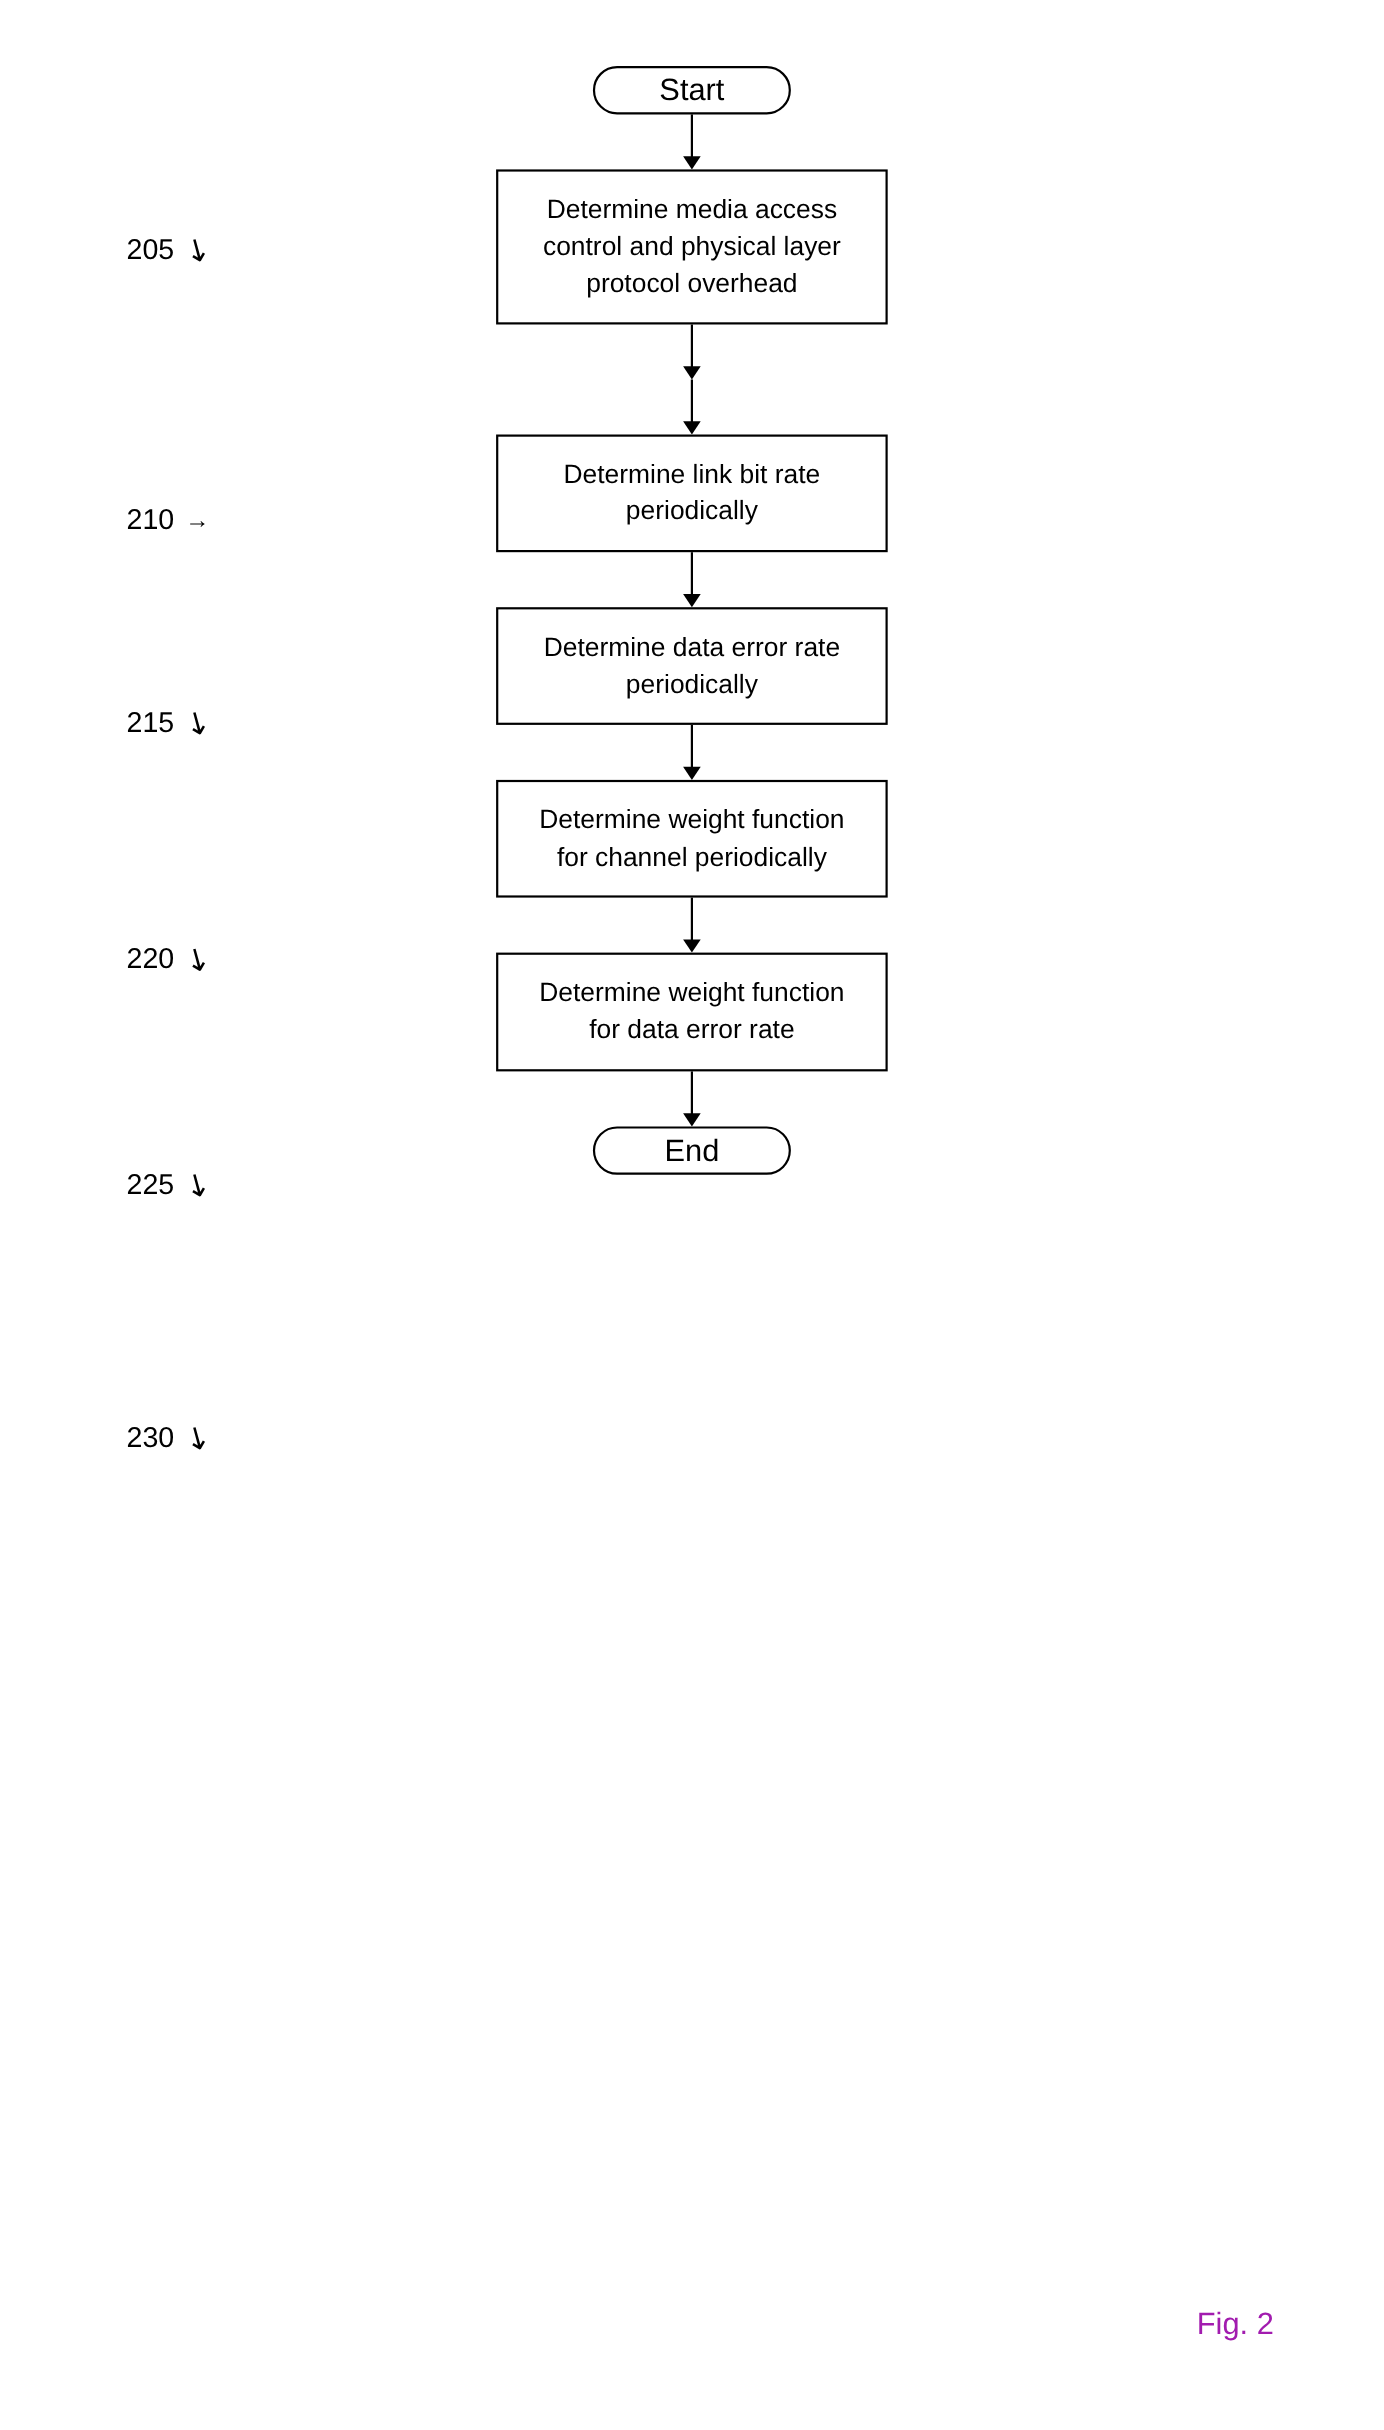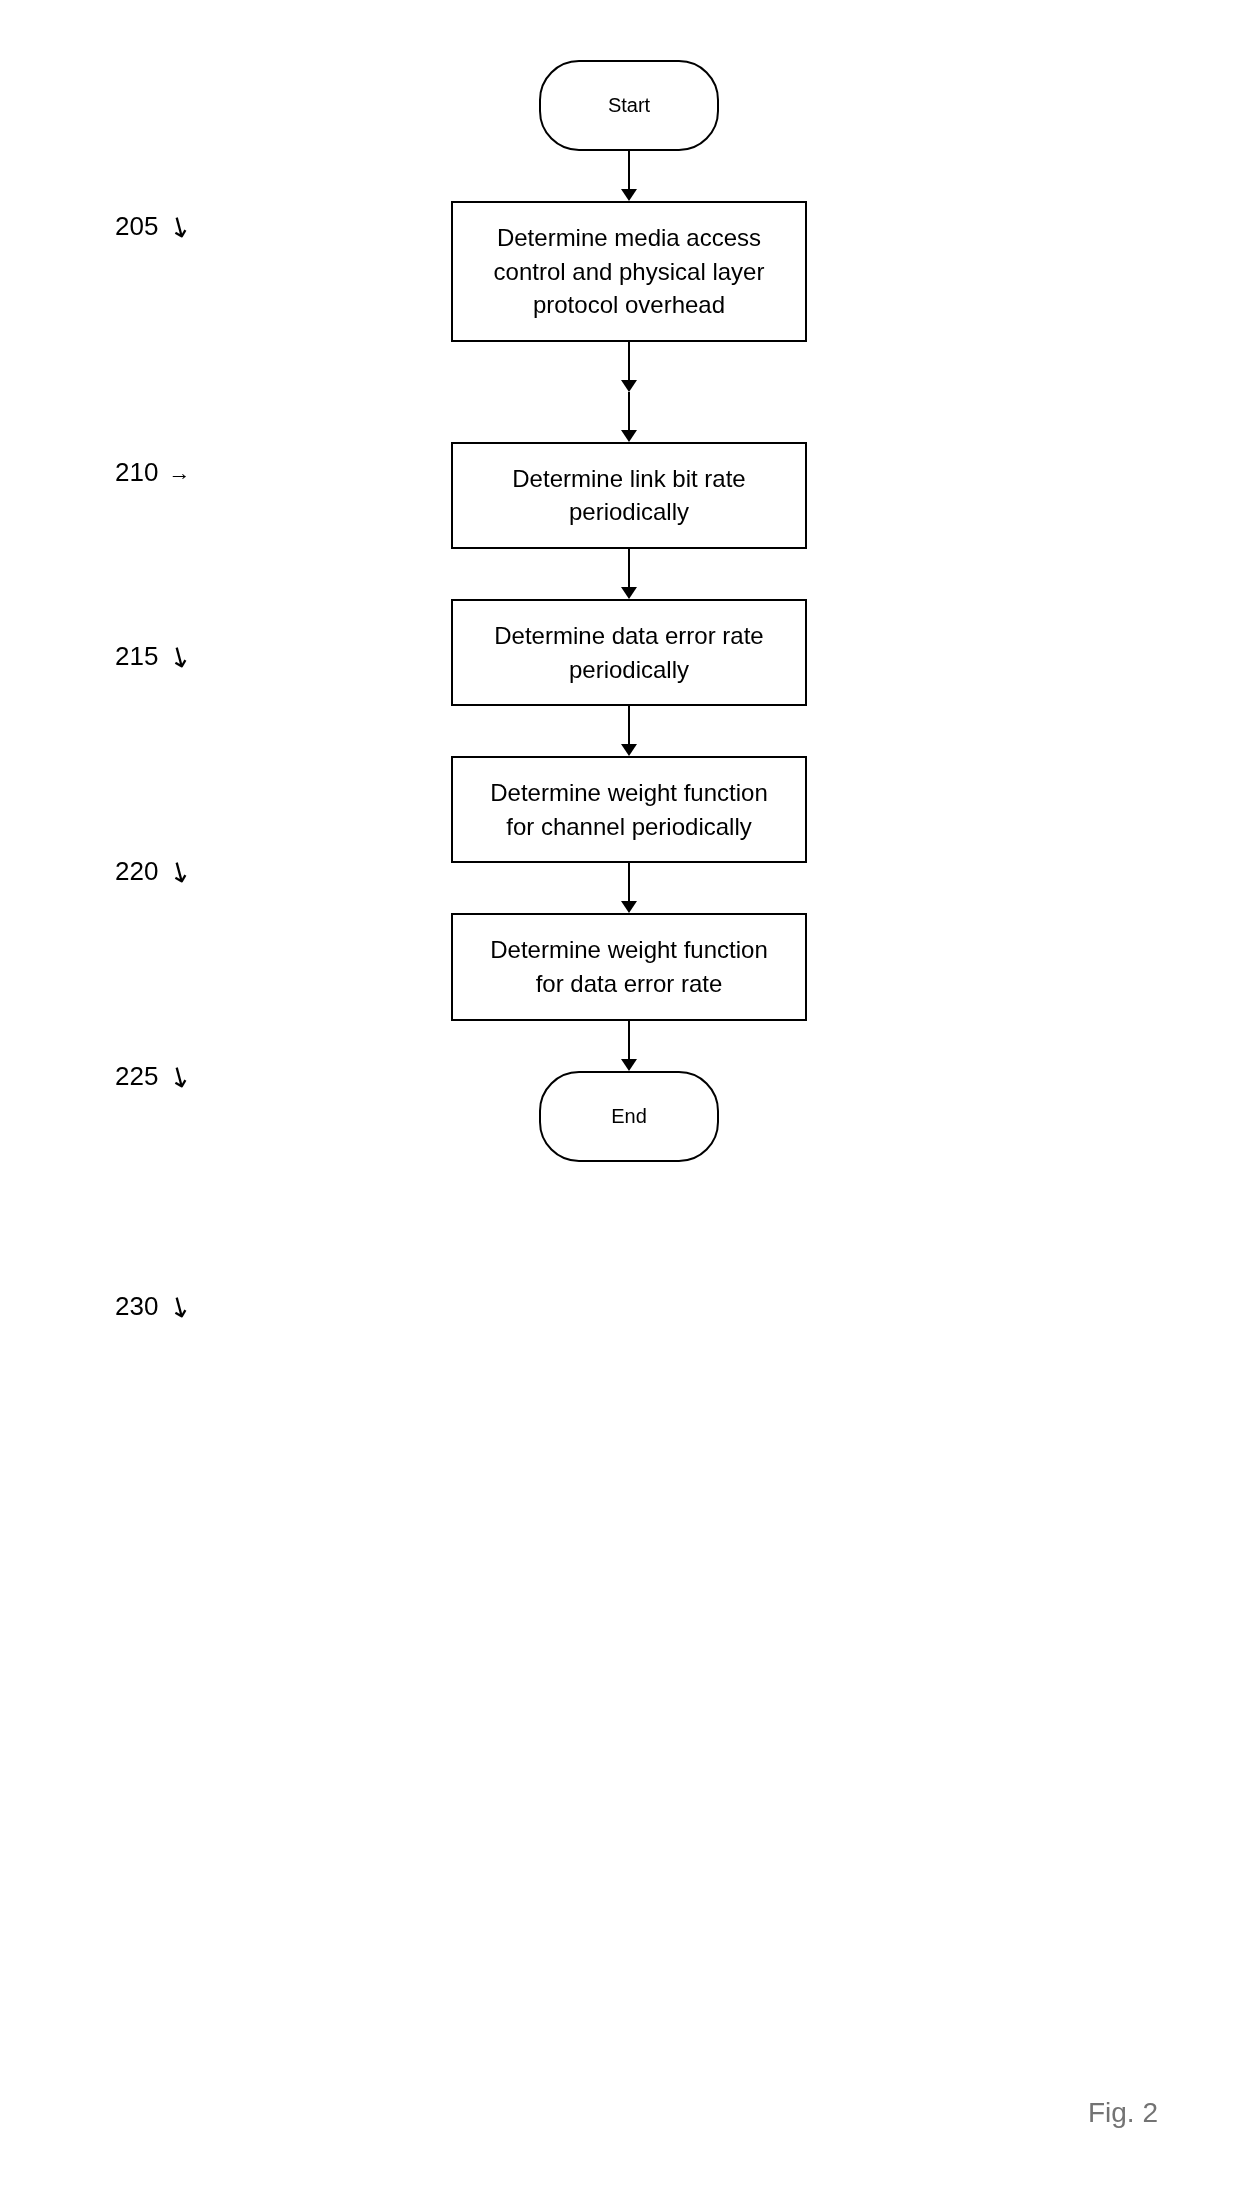--- a/index.html
+++ b/index.html
@@ -33,23 +33,23 @@
       display: flex;
       flex-direction: column;
       align-items: center;
       width: 340px;
     }
 
     
     .node-pill {
       border: 2px solid #000;
       border-radius: 40px;
-      padding: 32px 50px;
+      padding: 4px 50px;
       text-align: center;
-      font-size: 20px;
+      font-size: 28px;
       background: #fff;
       min-width: 180px;
     }
 
     
     .node-rect {
       border: 2px solid #000;
       padding: 18px 20px;
       text-align: center;
       font-size: 24px;
@@ -88,21 +88,21 @@
       font-size: 26px;
       color: #000;
     }
 
     
     .fig-label {
       position: absolute;
       bottom: 80px;
       right: 100px;
       font-size: 28px;
-      color: #737373;
+      color: #a21caf;
     }
 
     
     .label-205 {
       top: 210px;
       left: 115px;
     }
     .label-210 {
       top: 445px;
       left: 115px;

